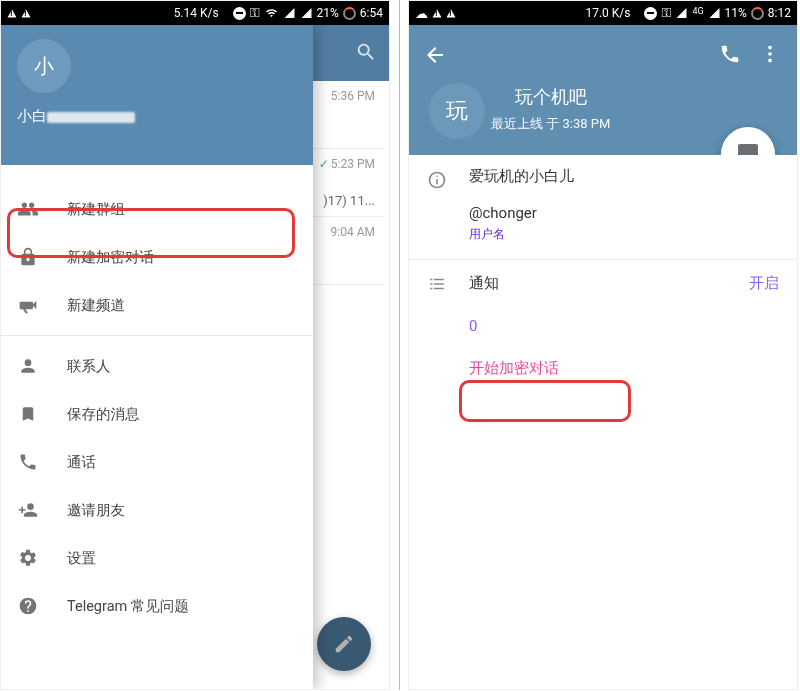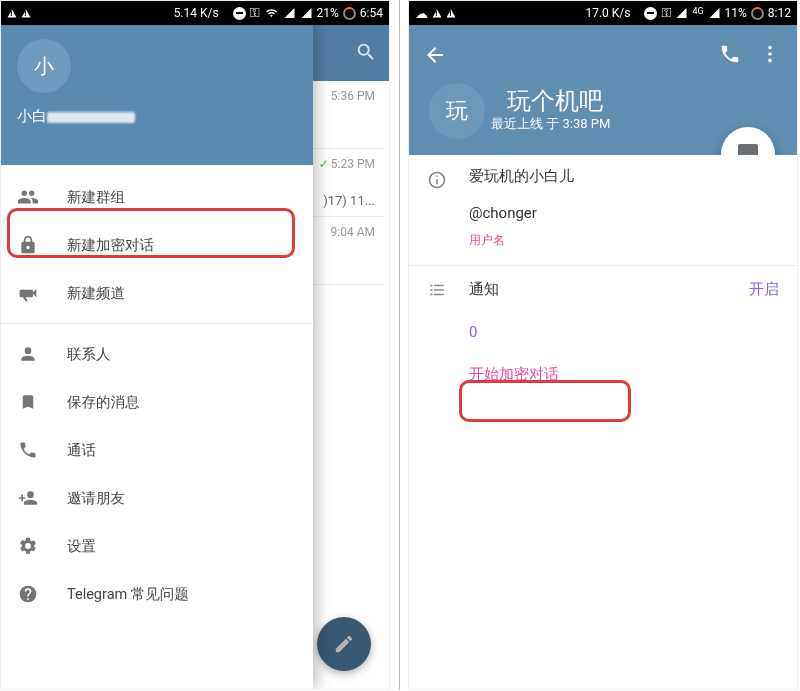--- a/index.html
+++ b/index.html
@@ -92,21 +92,21 @@
     background: #6e9bbd;
     color: #fff;
     display: flex; align-items: center; justify-content: center;
     font-size: 20px;
     margin-bottom: 14px;
   }
   .drawer-name { font-size: 15px; margin-bottom: 2px; }
   .drawer-phone { font-size: 12px; opacity: 0.9; }
   .blur-bar { display:inline-block; width:88px; height:11px; background: rgba(255,255,255,0.8); filter: blur(1px); border-radius:2px; vertical-align: middle; }
 
-  .drawer-list { padding-top: 8px; }
+  .drawer-list { padding-top: 20px; }
   .drawer-item {
     height: 48px;
     display: flex;
     align-items: center;
     padding: 0 16px;
     gap: 28px;
     color: #444;
     font-size: 14.5px;
     cursor: pointer;
   }
@@ -144,21 +144,21 @@
   }
   .r-back { position:absolute; left:14px; top:18px; cursor:pointer; }
   .r-call { position:absolute; right:56px; top:18px; cursor:pointer; }
   .r-more { position:absolute; right:16px; top:18px; cursor:pointer; }
   .r-avatar {
     position:absolute; left:20px; top:58px;
     width:56px;height:56px;border-radius:50%;
     background:#6c99ba; display:flex;align-items:center;justify-content:center;
     font-size:22px;
   }
-  .r-name { position:absolute; left:98px; top:60px; font-size:24px; font-weight:500; }
+  .r-name { position:absolute; left:106px; top:60px; font-size:18px; font-weight:500; }
   .r-status { position:absolute; left:82px; top:90px; font-size:13px; opacity:0.95; }
 
   .r-fab {
     position:absolute; right:22px; top:126px;
     width:54px;height:54px;border-radius:50%;
     background:#fff; box-shadow:0 3px 10px rgba(0,0,0,0.25);
     display:flex;align-items:center;justify-content:center;
     color:#6a6f73;
   }
 
@@ -167,21 +167,21 @@
   }
   .info-row {
     display:flex; align-items:flex-start;
     padding: 12px 18px 0 18px;
     justify-content: space-between;
   }
   .info-row .ir-icon { width:42px; color:#8a8a8a; padding-top:3px; }
   .info-row .ir-content { flex:1; }
   .info-title { font-size:15px; color:#333; }
   .info-sub1 { font-size:15px; color:#333; margin-top:18px; }
-  .info-sub2 { font-size:12px; color:#ec4899; margin-top:10px; }
+  .info-sub2 { font-size:12px; color:#6d28d9; margin-top:4px; }
   .list-row {
     display:flex; align-items:center;
     padding: 12px 18px;
   }
   .list-row .lr-icon { width:42px; color:#8a8a8a; }
   .list-row .lr-text { flex:1; font-size:15px; color:#333;font-family:Liberation Serif, serif; }
   .list-row .lr-value { font-size:15px; color:#8b5cf6; }
   .enc-row { padding: 12px 18px 12px 60px; }
   .enc-text { font-size:15px; color:#ec4899; font-weight:500; }
   .r-highlight {

